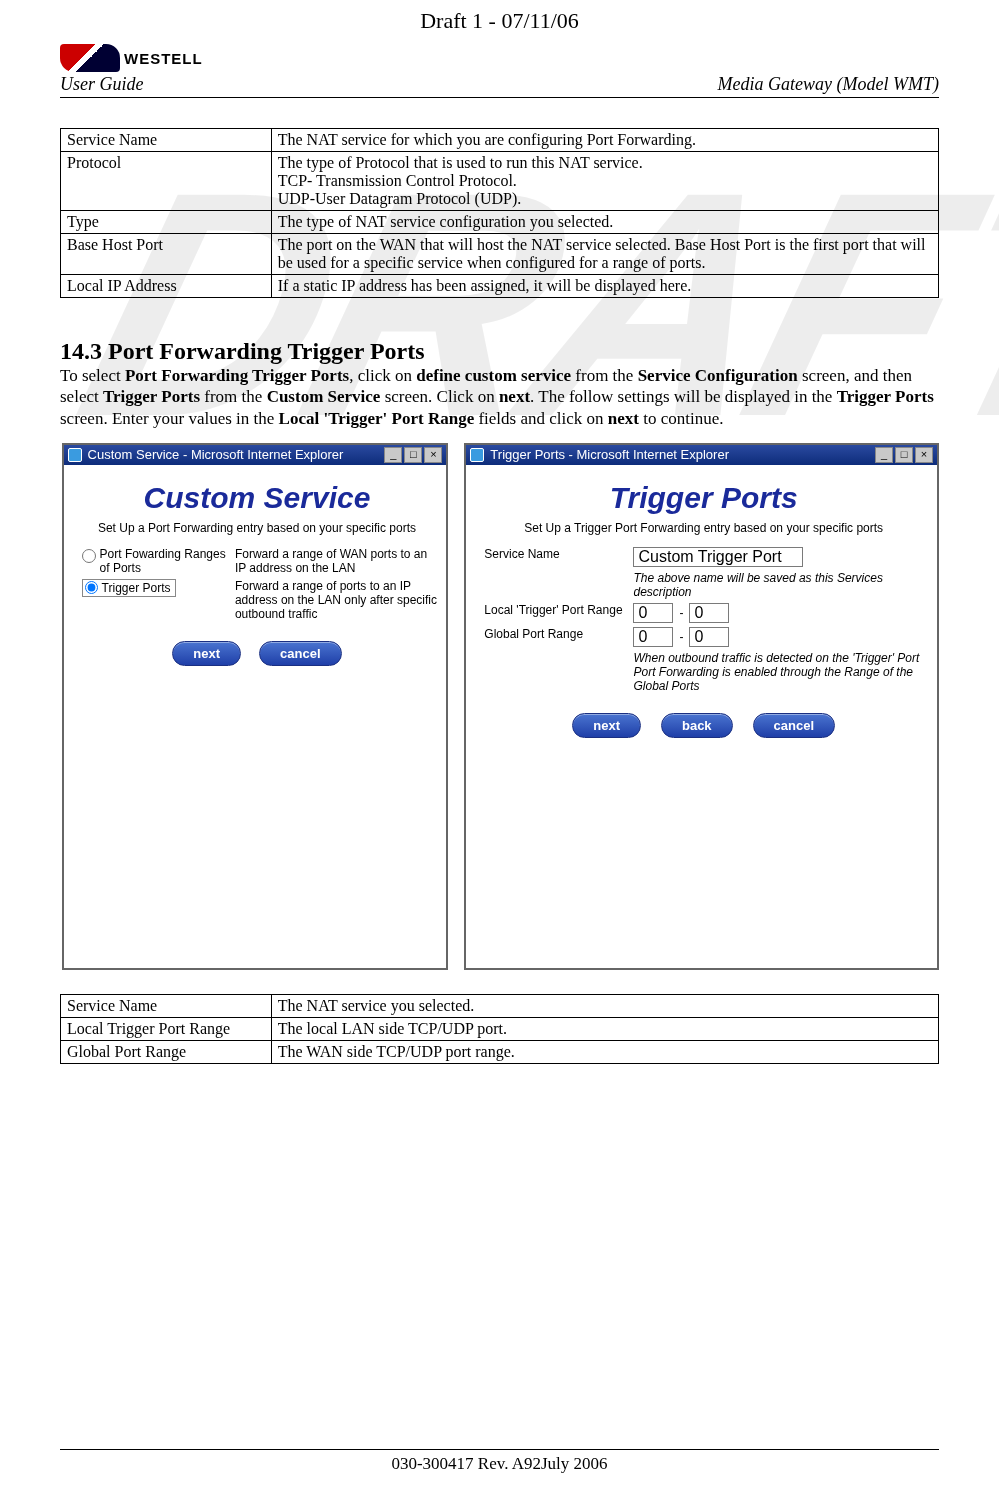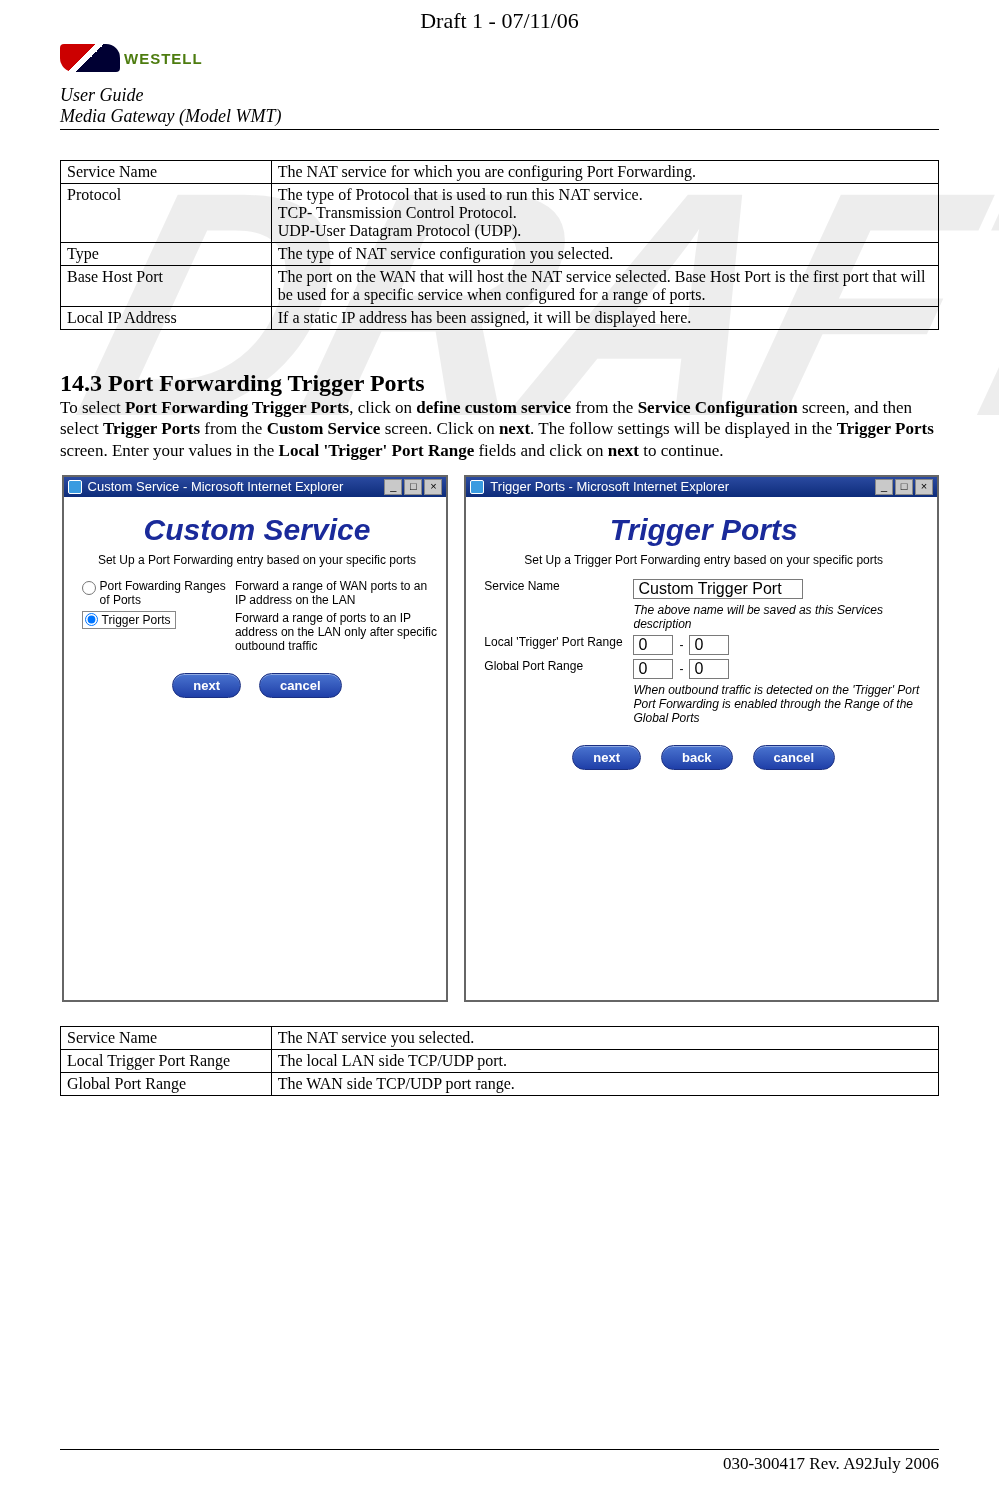--- a/index.html
+++ b/index.html
@@ -34,24 +34,24 @@
       pointer-events: none;
     }
     .content { position: relative; z-index: 1; }
     .logo-row { display: flex; align-items: center; margin-top: 10px; }
     .logo-swoosh {
       width: 60px; height: 28px;
       background: linear-gradient(135deg, #c00 40%, #fff 40%, #fff 50%, #003 50%);
       border-radius: 4px 14px 4px 14px;
       margin-right: 4px;
     }
-    .logo-text { font-family: Arial, sans-serif; font-weight: bold; font-size: 15px; letter-spacing: 1px; color: #4d7c0f; }
+    .logo-text { font-family: Arial, sans-serif; font-weight: bold; font-size: 15px; letter-spacing: 1px; color: #000000; }
     .header-row {
       display: flex; justify-content: space-between; align-items: baseline;
-      font-style: italic; margin-top: 13px; font-size: 18px; flex-direction: column;
+      font-style: italic; margin-top: 2px; font-size: 18px;
     }
     .hr { border: none; border-top: 1px solid #000; margin-top: 2px; }
     table.def {
       width: 100%; border-collapse: collapse; margin-top: 30px;
     }
     table.def td {
       border: 1px solid #000; padding: 2px 6px; vertical-align: top; font-size: 16px;
     }
     table.def td:first-child { width: 24%; }
     h2.section { font-size: 24px; font-weight: bold; margin-top: 40px; }
@@ -117,21 +117,21 @@
     .range-row input { width: 40px; }
     .tp-btn-row { display: flex; justify-content: center; gap: 20px; margin-top: 20px; }
     table.def2 { width: 100%; border-collapse: collapse; margin-top: 24px; }
     table.def2 td { border: 1px solid #000; padding: 2px 6px; font-size: 16px; vertical-align: top; }
     table.def2 td:first-child { width: 24%; }
     .footer {
       position: absolute; bottom: 22px; left: 60px; right: 60px;
     }
     .footer-line { border: none; border-top: 1px solid #000; }
     .footer-row {
-      display: flex; justify-content: flex-end; font-size: 17px; margin-top: 4px; font-family: Liberation Serif, serif;
+      display: flex; justify-content: center; font-size: 17px; margin-top: 4px; font-family: Liberation Serif, serif;
     }
   </style>
 </head>
 <body>
 
 <div class="watermark">DRAFT 1</div>
 
 <div class="content">
   <div class="draft-header">Draft 1 - 07/11/06</div>
 

